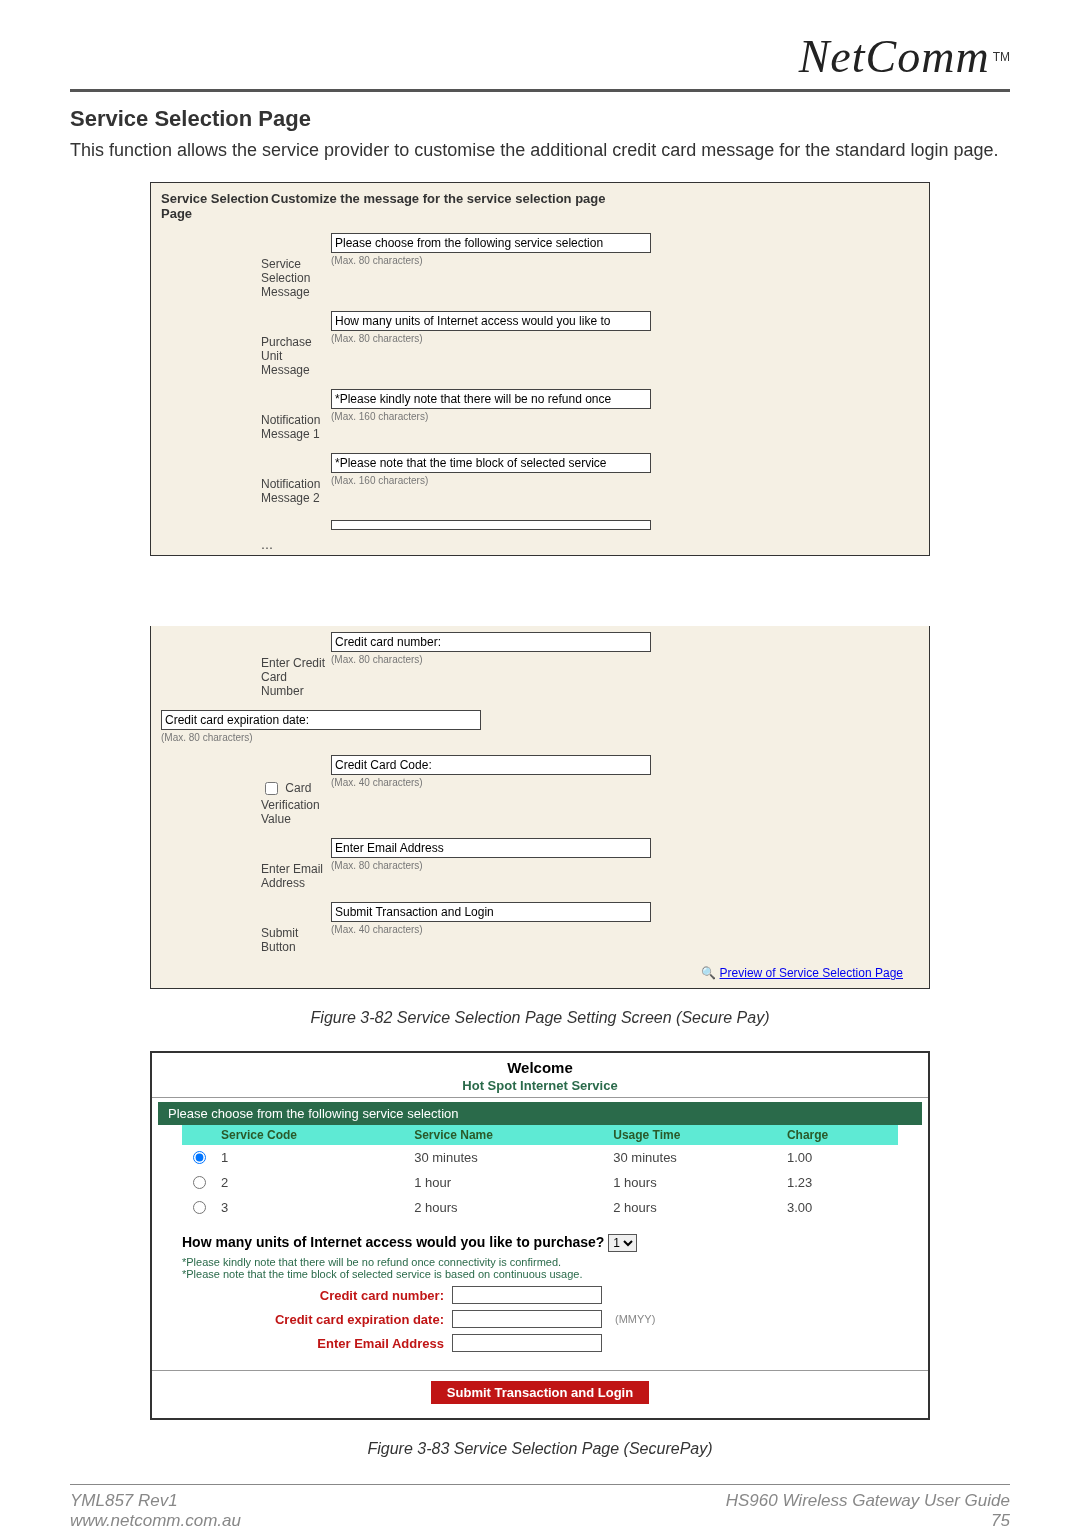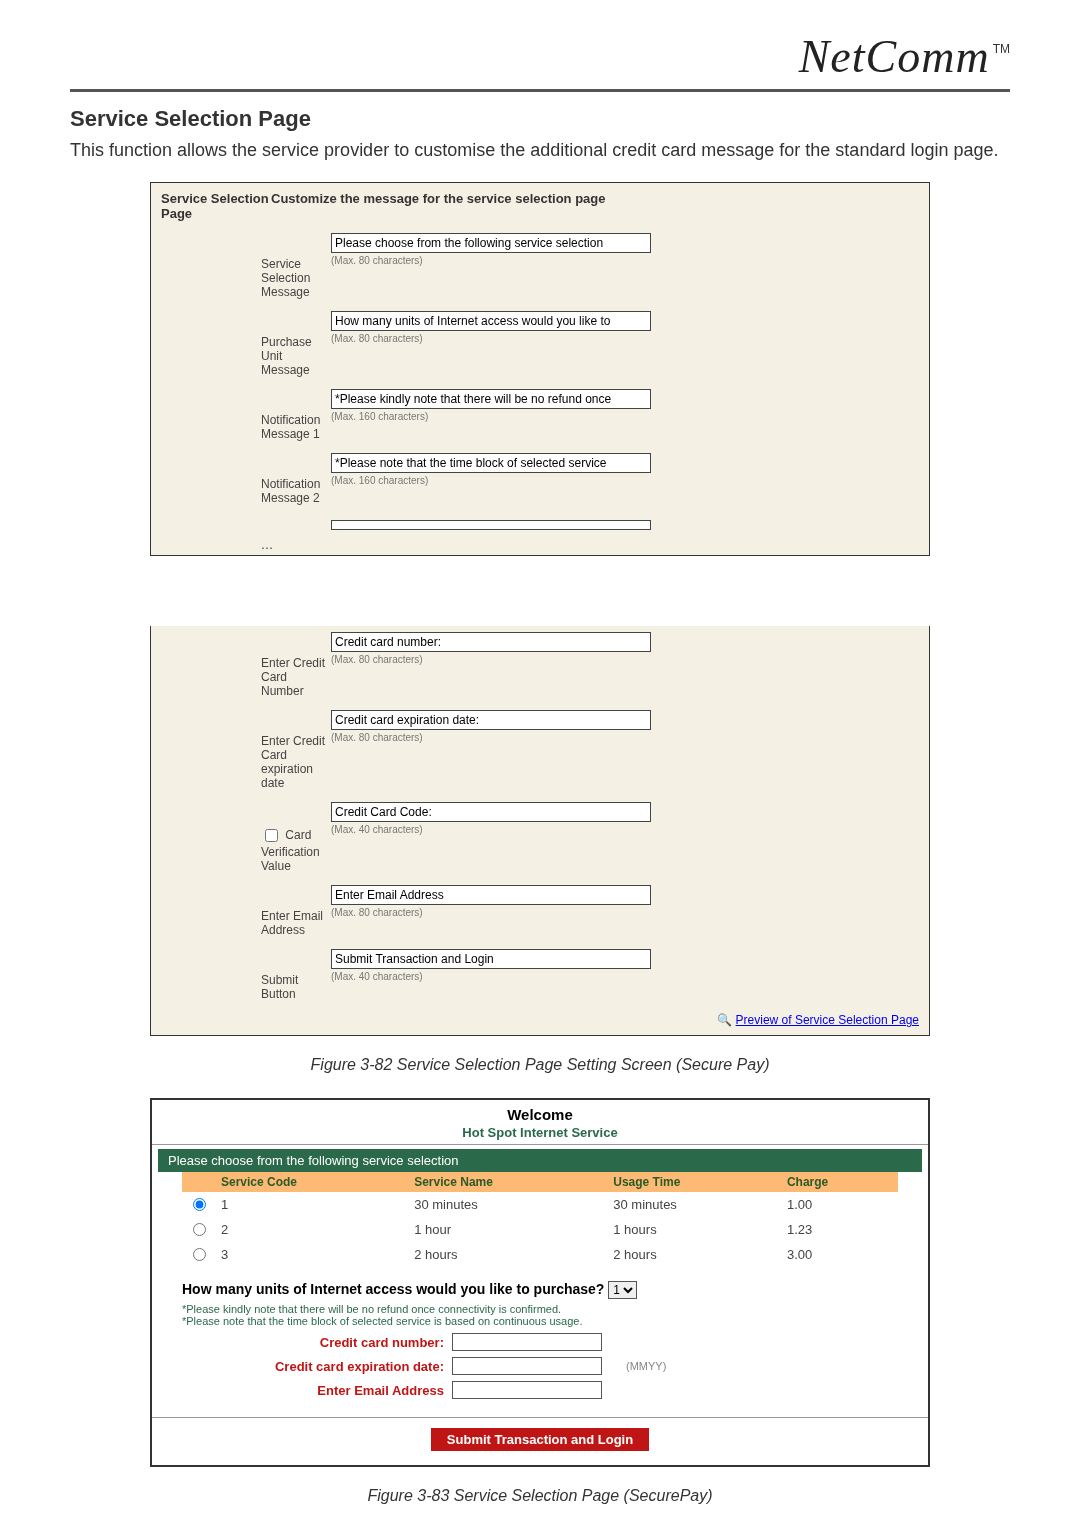--- a/index.html
+++ b/index.html
@@ -20,21 +20,21 @@
   }
   .logo-wrap { display: flex; align-items: flex-start; }
   .logo {
     font-family: 'Brush Script MT', cursive;
     font-size: 46px;
     font-weight: normal;
     font-style: italic;
     color: #222;
     letter-spacing: 1px;
   }
-  .tm { font-size: 12px; margin-left: 3px; margin-top: 12px; }
+  .tm { font-size: 12px; margin-left: 3px; margin-top: 20px; }
   h2.section { font-size: 22px; font-weight: normal; margin: 6px 0 6px 0; }
   h2.section b { font-weight: 600; }
   p.intro { font-size: 18px; margin: 0 0 20px 0; line-height: 1.35; }
 
   .panel {
     width: 780px;
     margin: 0 auto 0 auto;
     border: 1px solid #333;
     background: #f5f0e4;
     font-size: 13px;
@@ -45,49 +45,49 @@
   .field-row { display:flex; padding: 6px 10px; }
   .field-label { width: 170px; padding-left: 100px; font-size: 12px; color:#444; padding-top:4px;margin-top:20px; }
   .field-input-wrap { flex:1; }
   .field-input {
     width: 320px; height: 20px;
     font-size: 12px; border:1px solid #444;
     background:#fff; padding: 1px 3px;
     font-family: Arial;
   }
   .field-hint { font-size: 10px; color:#777; margin-top:2px; }
-  .panel-bottom { text-align:right; padding: 6px 10px 8px 10px; font-size:12px; color:#333; }
+  .panel-bottom { text-align:right; padding: 6px 26px 8px 10px; font-size:12px; color:#333; }
   .mag { color:#333; font-weight:bold; }
 
   .figcap { text-align:center; font-style:italic; font-size:16px; margin:20px 0 24px 0; }
 
   .preview-outer {
     width: 780px;
     margin: 0 auto;
     border: 2px solid #333;
     background: #fff;
     font-size: 13px;
     color:#000;
   }
   .welcome { text-align:center; font-weight:bold; padding:6px 0 2px 0; font-size:15px; }
   .subtitle { text-align:center; font-weight:bold; color:#2a6a4a; padding-bottom:4px; border-bottom:1px solid #999; font-size:13px; }
   .greenband { background:#2a6a4a; color:#fff; padding:4px 10px; margin:4px 6px 0 6px; font-size:13px; }
   .svc-table { width: calc(100% - 60px); margin: 0 30px; border-collapse: collapse; }
-  .svc-table th { background:#fdba74; color:#2a5a2a; font-size:12px; text-align:left; padding:3px 6px; font-weight:bold; }
+  .svc-table th { background:#5eead4; color:#2a5a2a; font-size:12px; text-align:left; padding:3px 6px; font-weight:bold; }
   .svc-table td { font-size:13px; padding:3px 6px; color:#444; }
   .svc-radio { width:28px; }
   .purchase-line { margin: 14px 30px 4px 30px; font-weight:bold; font-size:14px; }
   .sel { border:1px solid #555; height:18px; font-size:12px; }
   .note { margin: 0 30px; font-size:11px; color:#2a6a4a; }
   .payinfo { margin: 20px 30px 0 30px; border-top:1px solid #999; padding-top:14px; font-weight:bold; font-size:14px; }
   .allinfo { font-weight:normal; font-size:11px; color:#888; }
   .pay-row { display:flex; margin: 6px 30px; align-items:center; }
   .pay-label { width:270px; text-align:right; color:#c01515; font-weight:bold; font-size:13px; padding-right:8px; }
   .pay-input { width:150px; height:18px; border:1px solid #555; font-size:12px; }
-  .mmyy { font-size:11px; color:#888; margin-left:24px; }
+  .mmyy { font-size:11px; color:#888; margin-left:13px; }
   .submit-wrap { margin: 18px 0 14px 0; border-top:1px solid #999; padding-top:10px; text-align:center; }
   .submit-btn { background:#c01515; color:#fff; font-weight:bold; font-size:13px; border:none; padding:4px 16px; }
 
   .footer { display:flex; justify-content:space-between; border-top:1px solid #888; margin-top:26px; padding-top:6px; font-size:17px; font-style:italic; color:#888; }
   .footer .right { text-align:right; }
 </style>
 </head>
 <body>
 
 <div class="header">
@@ -143,21 +143,20 @@
 
 <div class="panel" style="border-top:none;">
   <div class="field-row">
     <div class="field-label">Enter Credit Card Number</div>
     <div class="field-input-wrap">
       <input class="field-input" value="Credit card number:" style="">
       <div class="field-hint">(Max. 80 characters)</div>
     </div>
   </div>
   <div class="field-row">
-    <div class="field-label">Enter Credit Card expiration date</div>
     <div class="field-input-wrap">
       <input class="field-input" value="Credit card expiration date:" style="">
       <div class="field-hint">(Max. 80 characters)</div>
     </div>
   </div>
   <div class="field-row">
     <div class="field-label">
       <input type="checkbox" style="vertical-align: middle; margin-right: 4px;">
       <span>Card Verification Value</span>
     </div>

